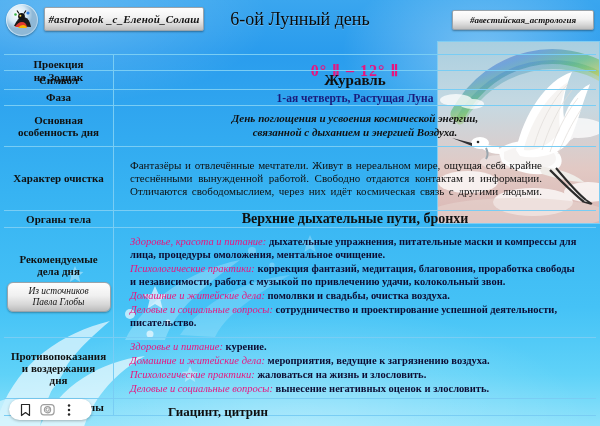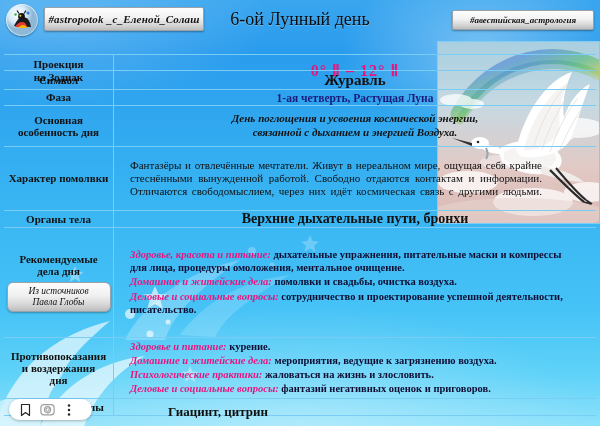--- a/index.html
+++ b/index.html
@@ -69,21 +69,21 @@
 
   .v-proj{font-family:"Liberation Serif", serif;font-weight:bold;font-size:16px;color:#e8157f;letter-spacing:1px;}
   .v-symbol{font-family:"Liberation Serif", serif;font-weight:bold;font-size:15px;color:#101010;}
   .v-phase{font-family:"Liberation Serif", serif;font-weight:bold;font-size:11.5px;color:#1a1a7a;}
   .v-main{font-family:"Liberation Serif", serif;font-style:italic;font-weight:bold;font-size:11px;color:#101010;line-height:1.25;}
   .v-char{font-family:"Liberation Serif", serif;font-size:11px;color:#101010;line-height:1.2;text-align:justify;text-align-last:justify;padding-right:38px;}
   .v-organ{font-family:"Liberation Serif", serif;font-weight:bold;font-size:14px;color:#101010;}
   .v-stone{font-family:"Liberation Serif", serif;font-weight:bold;font-size:13px;color:#101010;margin-top:9px;}
 
   .para{font-family:"Liberation Serif", serif;font-weight:bold;font-size:10.5px;color:#0d0d33;line-height:1.25;margin:0 0 1px 0;}
-  .lead{font-style:italic;color:#e8157f;font-weight:bold;text-align:center;}
+  .lead{font-style:italic;color:#e8157f;font-weight:normal;text-align:center;}
 
   
   .srcbadge{
     margin-top:5px;
     background:linear-gradient(180deg,#fdfdfd 0%,#f0f0f0 45%,#d6d6d6 78%,#bcbcbc 100%);
     border:1px solid #9aa3aa;border-radius:6px;box-shadow:0 1px 2px rgba(0,0,0,.3);
     font-family:"Liberation Serif", serif;font-style:italic;font-weight:normal;font-size:9.5px;color:#111;
     padding:3px 5px;line-height:1.15;text-align:center;width:92px;
   }
   .lcell.col{flex-direction:column;}
@@ -249,21 +249,21 @@
       <div class="lcell">
         <span>Основная<br>особенность дня</span>
       </div>
       <div class="rcell ctr">
         <div class="v-main">День поглощения и усвоения космической энергии,</div>
         <div class="v-main">связанной с дыханием и энергией Воздуха.</div>
       </div>
     </div>
 
     <div class="row" style="top:108px;height:64px;">
-      <div class="lcell">Характер помолвки</div>
+      <div class="lcell">Характер очистка</div>
       <div class="rcell just">
         <div class="v-char">Фантазёры и отвлечённые мечтатели. Живут в нереальном мире, ощущая себя крайне стеснёнными вынужденной работой. Свободно отдаются контактам и информации. Отличаются свободомыслием, через них идёт космическая связь с другими людьми.</div>
       </div>
     </div>
 
     <div class="row" style="top:172px;height:17px;">
       <div class="lcell">Органы тела</div>
       <div class="rcell ctr">
         <div class="v-organ">Верхние дыхательные пути, бронхи</div>
       </div>
@@ -271,34 +271,35 @@
 
     <div class="row" style="top:189px;height:110px;">
       <div class="lcell col">
         <span>Рекомендуемые<br>дела дня</span>
         <div class="srcbadge">
           <span>Из источников<br>Павла Глобы</span>
         </div>
       </div>
       <div class="rcell just">
         <p class="para"><span class="lead">Здоровье, красота и питание:</span><span> дыхательные упражнения, питательные маски и компрессы для лица, процедуры омоложения, ментальное очищение.</span></p>
+        <p class="para"><span class="lead">Психологические практики:</span><span> коррекция фантазий, медитация, благовония, проработка свободы и независимости, работа с музыкой по привлечению удачи, колокольный звон.</span></p>
         <p class="para"><span class="lead">Домашние и житейские дела:</span><span> помолвки и свадьбы, очистка воздуха.</span></p>
         <p class="para"><span class="lead">Деловые и социальные вопросы:</span><span> сотрудничество и проектирование успешной деятельности, писательство.</span></p>
       </div>
     </div>
 
     <div class="row" style="top:299px;height:61px;">
       <div class="lcell">
         <span>Противопоказания<br>и воздержания<br>дня</span>
       </div>
       <div class="rcell just">
         <p class="para"><span class="lead">Здоровье и питание:</span><span> курение.</span></p>
         <p class="para"><span class="lead">Домашние и житейские дела:</span><span> мероприятия, ведущие к загрязнению воздуха.</span></p>
         <p class="para"><span class="lead">Психологические практики:</span><span> жаловаться на жизнь и злословить.</span></p>
-        <p class="para"><span class="lead">Деловые и социальные вопросы:</span><span> фантазий негативных оценок и приговоров.</span></p>
+        <p class="para"><span class="lead">Деловые и социальные вопросы:</span><span> вынесение негативных оценок и злословить.</span></p>
       </div>
     </div>
 
     <div class="row" style="top:360px;height:18px;">
       <div class="lcell">Камни, минералы</div>
       <div class="rcell" style="justify-content:center;">
         <div class="v-stone" style="padding-left:38px;">Гиацинт, цитрин</div>
       </div>
     </div>
 

